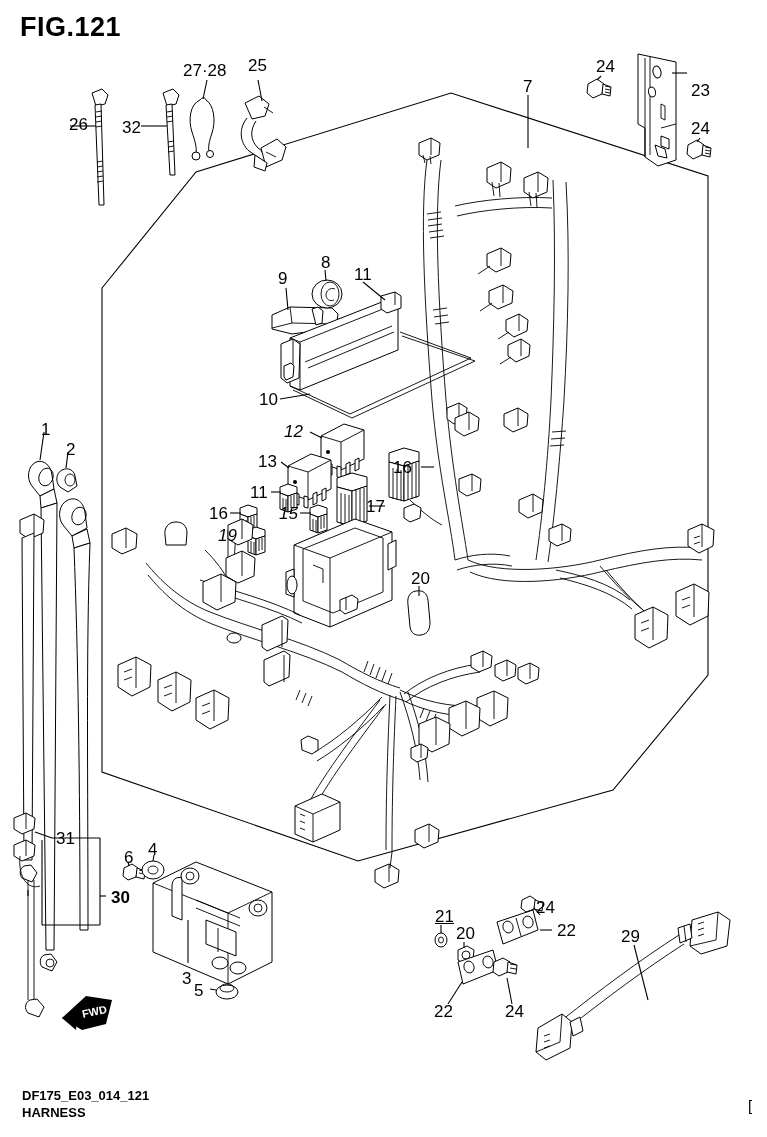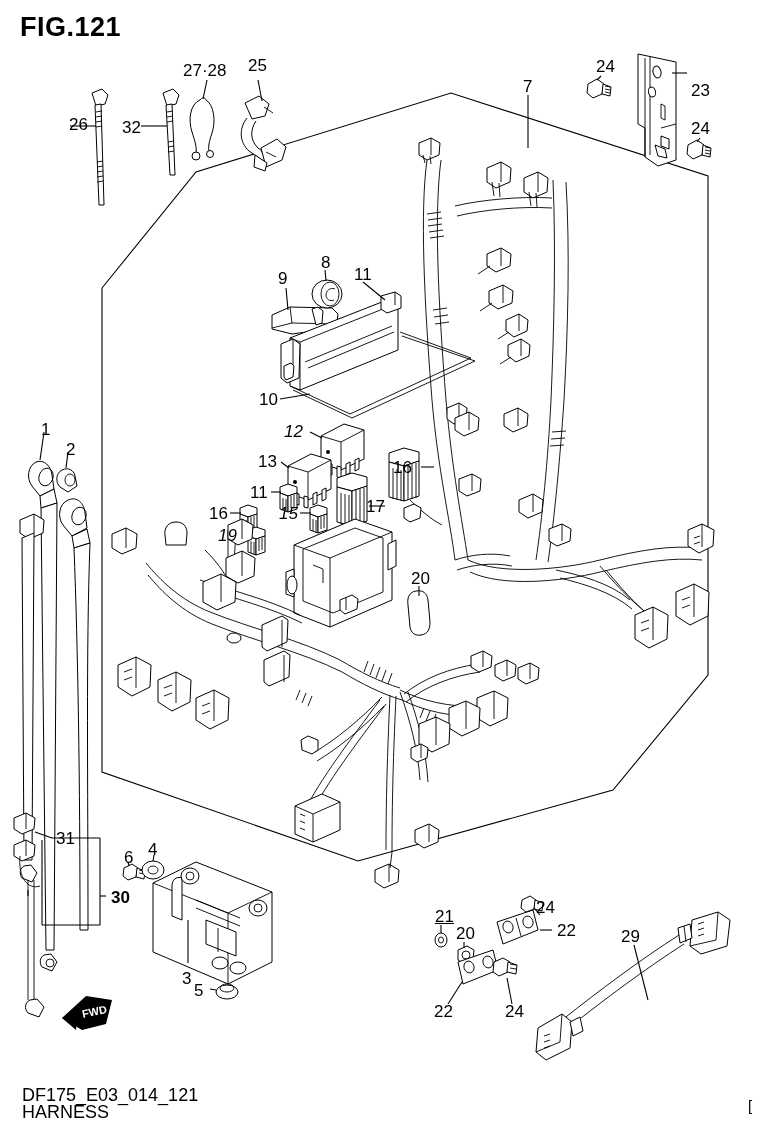--- a/index.html
+++ b/index.html
@@ -2,21 +2,21 @@
 <html><head>
 <meta charset="utf-8">
 <style>
   html,body{margin:0;padding:0;background:#ffffff;}
   body{width:767px;height:1137px;position:relative;
        font-family:"Liberation Sans","DejaVu Sans",sans-serif;color:#000;
        overflow:hidden;}
   #sheet{position:absolute;inset:0;width:620px;height:1137px;}
   #fig-title{position:absolute;left:20px;top:14px;font-size:27px;font-weight:bold;
              letter-spacing:.5px;line-height:1;}
-  #caption{position:absolute;left:22px;top:1087px;font-size:18px;line-height:17px;}
+  #caption{position:absolute;left:22px;top:1087px;font-size:13px;line-height:17px;font-weight:bold;}
   #caption div{white-space:pre;}
   #corner-mark{position:absolute;left:748px;top:1098px;font-size:15px;line-height:1;}
   .lbl{position:absolute;font-size:17px;line-height:1;white-space:nowrap;}
   svg{position:absolute;left:0;top:0;}
   .p{stroke:#000;stroke-width:1;fill:#fff;}
   .pf{stroke:#000;stroke-width:1;fill:#fff;}
   .thin{stroke:#000;stroke-width:.9;fill:none;}
   .lead{stroke:#000;stroke-width:1.1;fill:none;}
   .hex{stroke:#000;stroke-width:1.1;fill:none;}
   .blk{fill:#000;stroke:none;}

